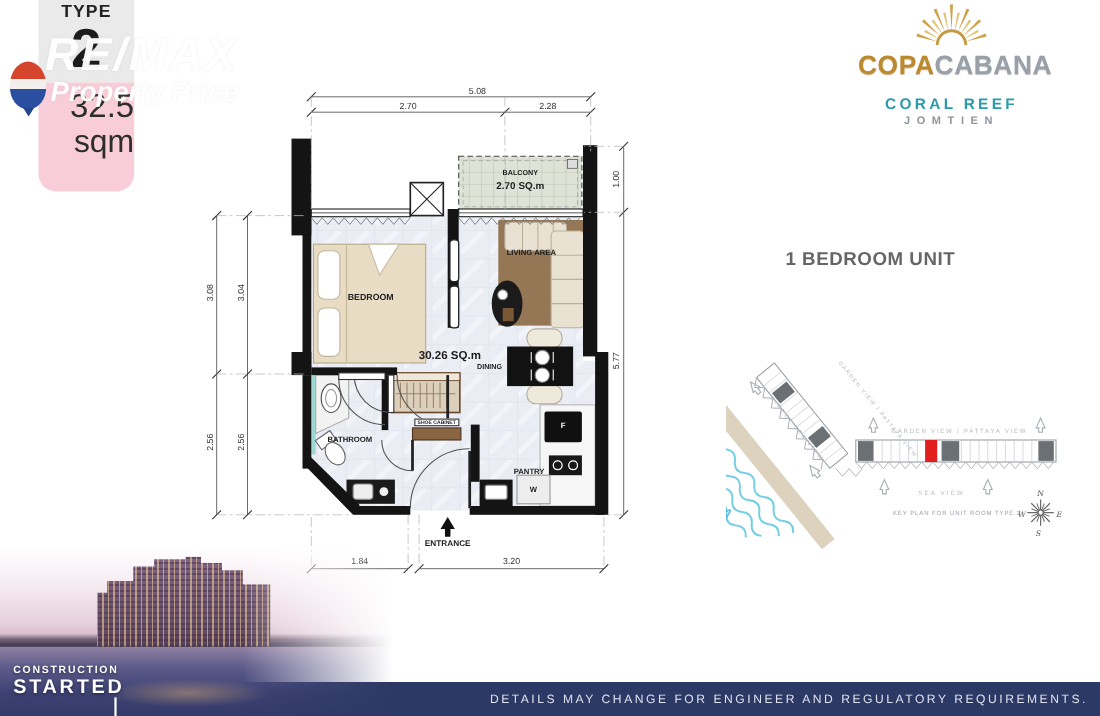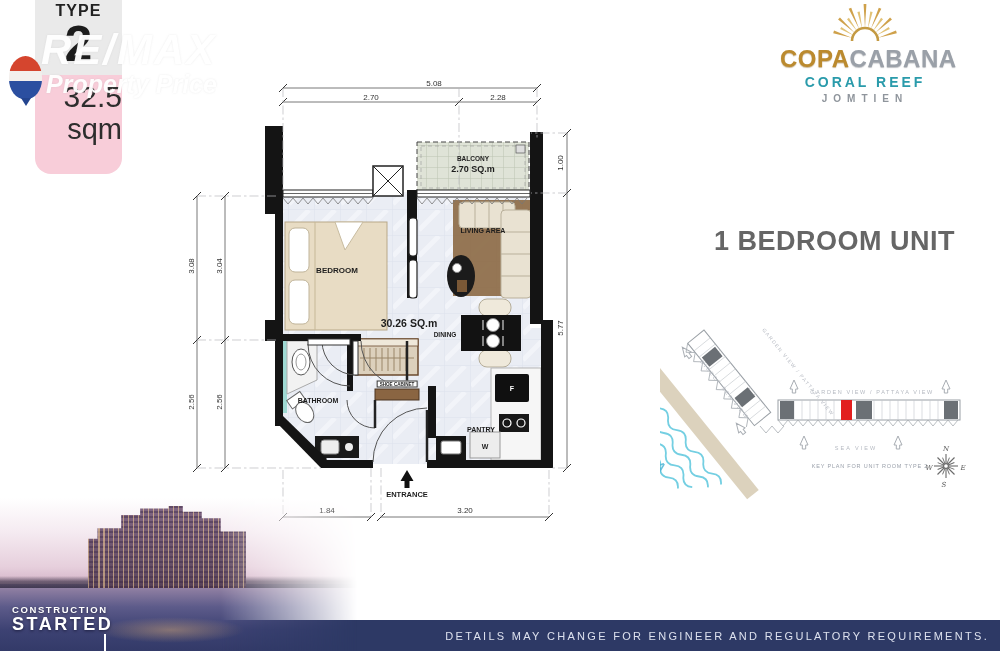--- a/index.html
+++ b/index.html
@@ -24,25 +24,25 @@
       border-radius:50% 50% 46% 46%;
       background:linear-gradient(180deg,#d5452e 0 36%,#f3efec 36% 57%,#2b4fa0 57% 100%);}
   .balloon:after{content:"";position:absolute;left:12px;bottom:-7px;border-left:5px solid transparent;
       border-right:5px solid transparent;border-top:8px solid #24458f;}
 
   
   .logo{position:absolute;left:780px;top:2px;width:170px;text-align:center;z-index:2;}
   .logo-name{font-size:24px;font-weight:800;letter-spacing:.5px;line-height:26px;white-space:nowrap;}
   .logo-gold{color:#bb8a2e;text-shadow:0 1px 1px rgba(140,95,20,.45);margin-top:48px;}
   .logo-silver{color:#9aa0a8;text-shadow:0 1px 1px rgba(90,95,105,.4);}
-  .logo-sub{font-size:14px;font-weight:700;letter-spacing:3px;color:#2a9bab;margin-top:2px;}
+  .logo-sub{font-size:14px;font-weight:700;letter-spacing:3px;color:#2a9bab;margin-top:13px;}
   .logo-loc{font-size:10px;font-weight:700;letter-spacing:6px;color:#8f959c;margin-top:3px;}
 
   
-  .unit-title{position:absolute;left:714px;top:226px;font-size:27px;font-weight:800;
+  .unit-title{position:absolute;left:714px;top:226px;font-size:17px;font-weight:800;
       color:#666;letter-spacing:.5px;z-index:2;white-space:nowrap;}
 
   
   .plan{position:absolute;left:185px;top:80px;width:420px;height:475px;z-index:1;}
   .plan svg{position:absolute;left:0;top:0;}
   .lbl{position:absolute;transform:translate(-50%,-50%);white-space:nowrap;color:#1d1d1d;
        font-weight:700;z-index:4;}
   .lbl.v{transform:translate(-50%,-50%) rotate(-90deg);}
   .dim{font-weight:400;color:#333;font-size:8px;}
   .shoebox{background:#fff;border:1px solid #333;padding:0 2px;font-size:4.6px;}

